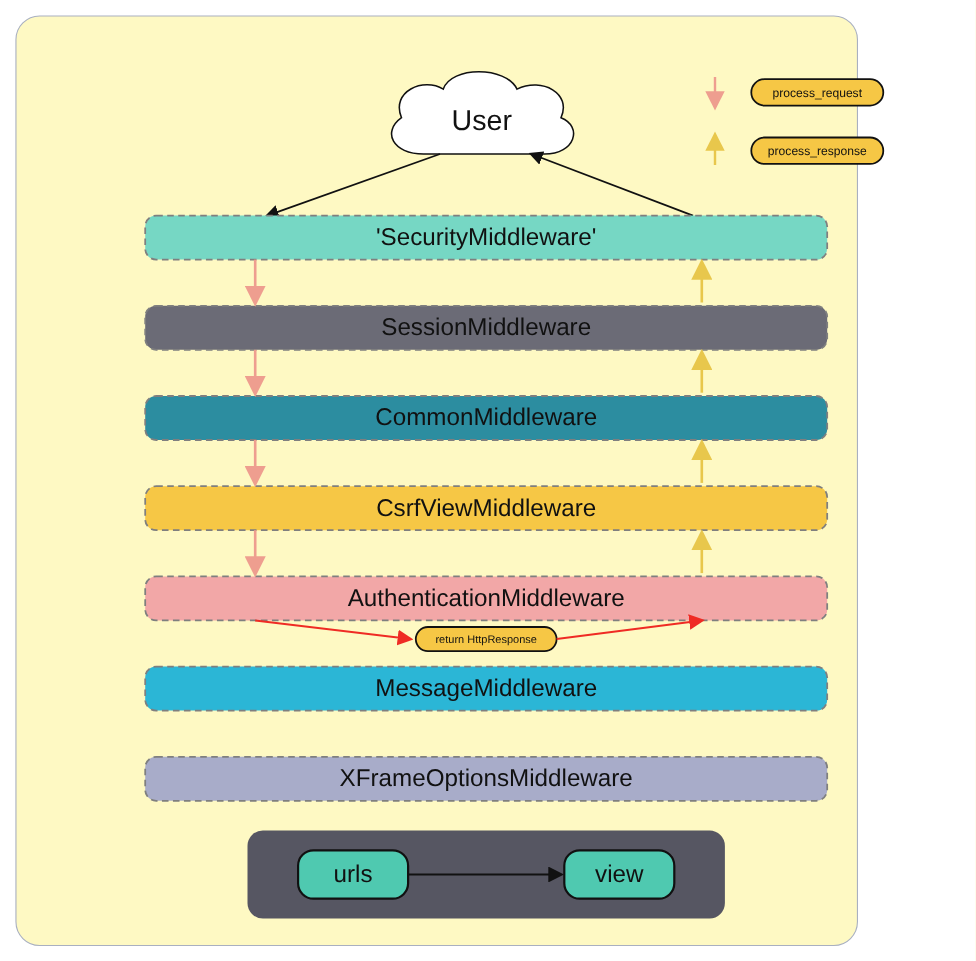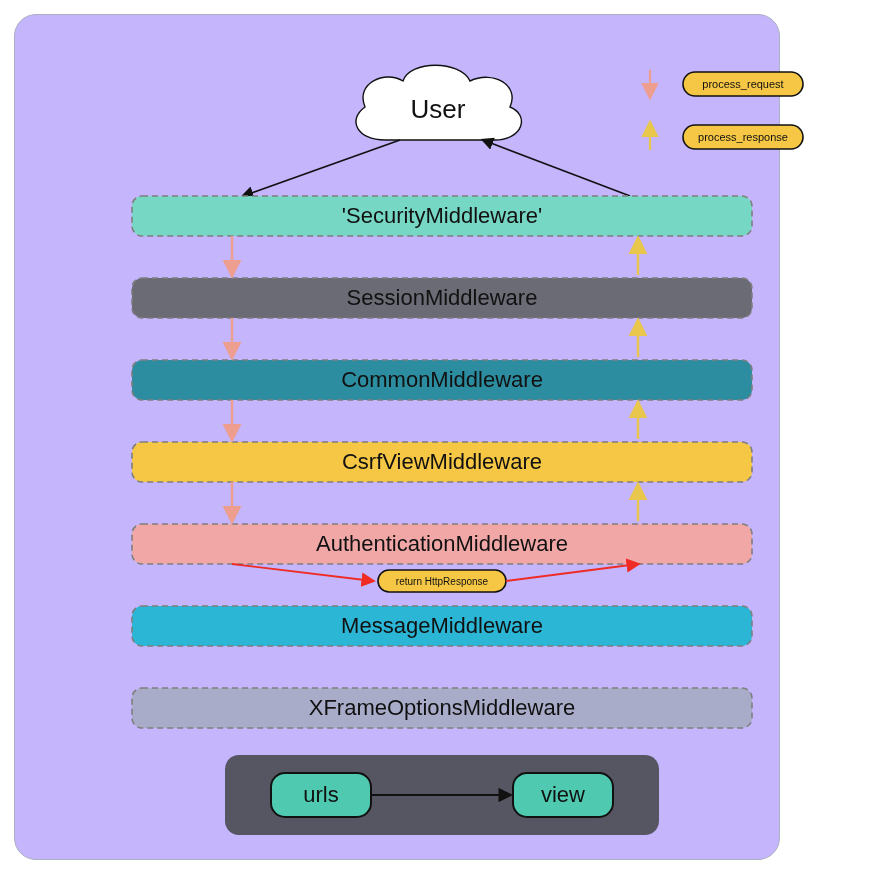--- a/index.html
+++ b/index.html
@@ -10,21 +10,21 @@
     width: 887px;
     height: 874px;
     position: relative;
   }
   .canvas {
     position: absolute;
     left: 14px;
     top: 14px;
     width: 766px;
     height: 846px;
-    background: #c4b5fd;
+    background: #fef9c3;
     border: 1px solid #a9b0c0;
     border-radius: 22px;
   }
   svg.diagram {
     position: absolute;
     left: 0; top: 0;
     width: 858px;
     height: 846px;
     overflow: visible;
   }

